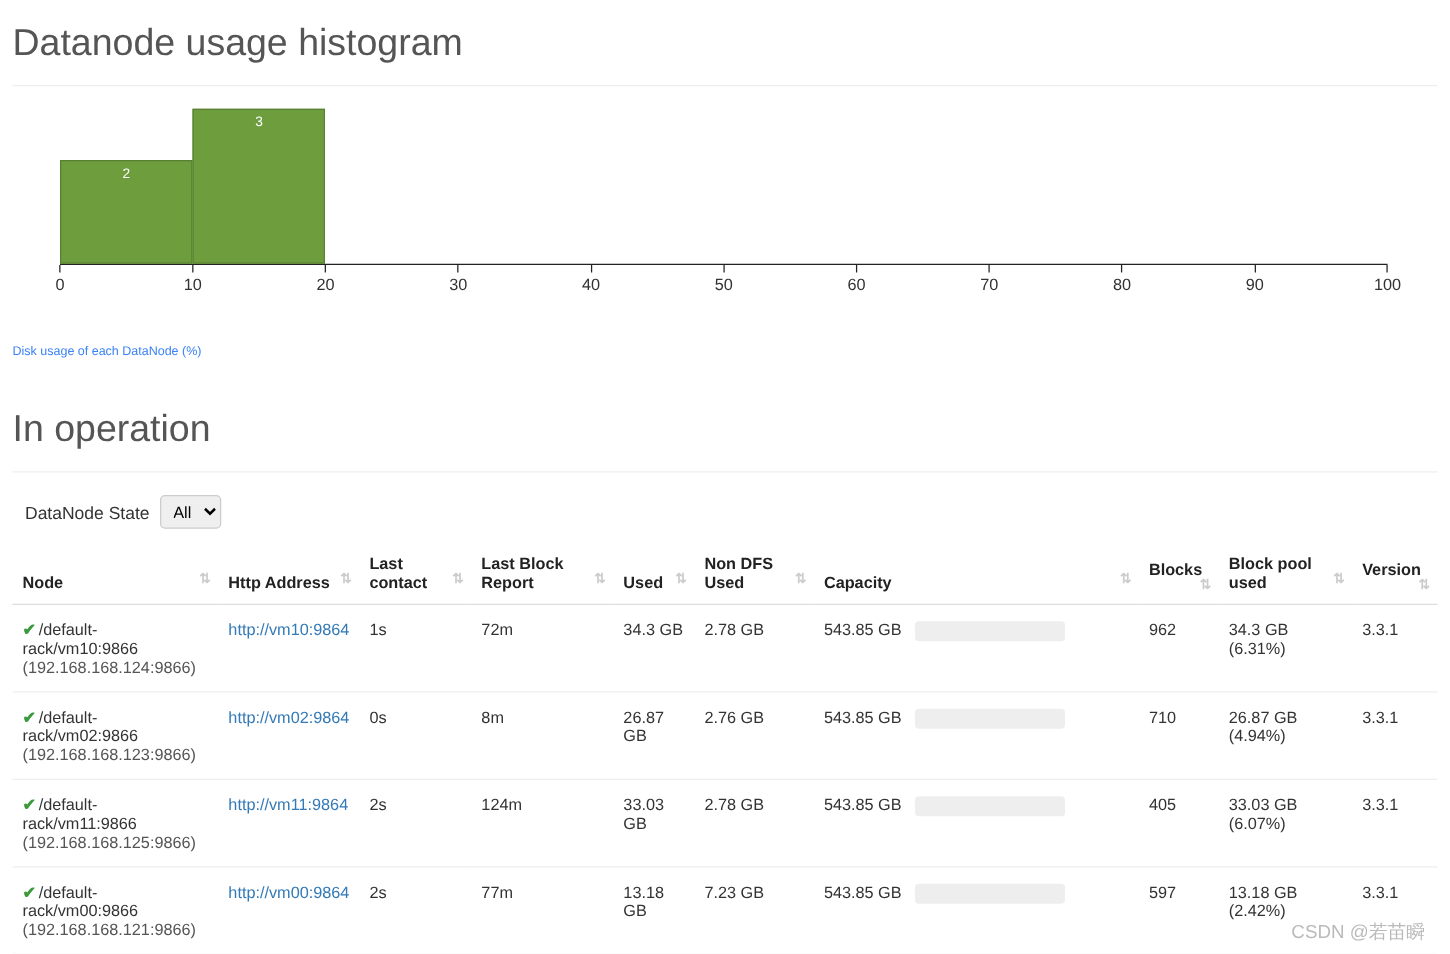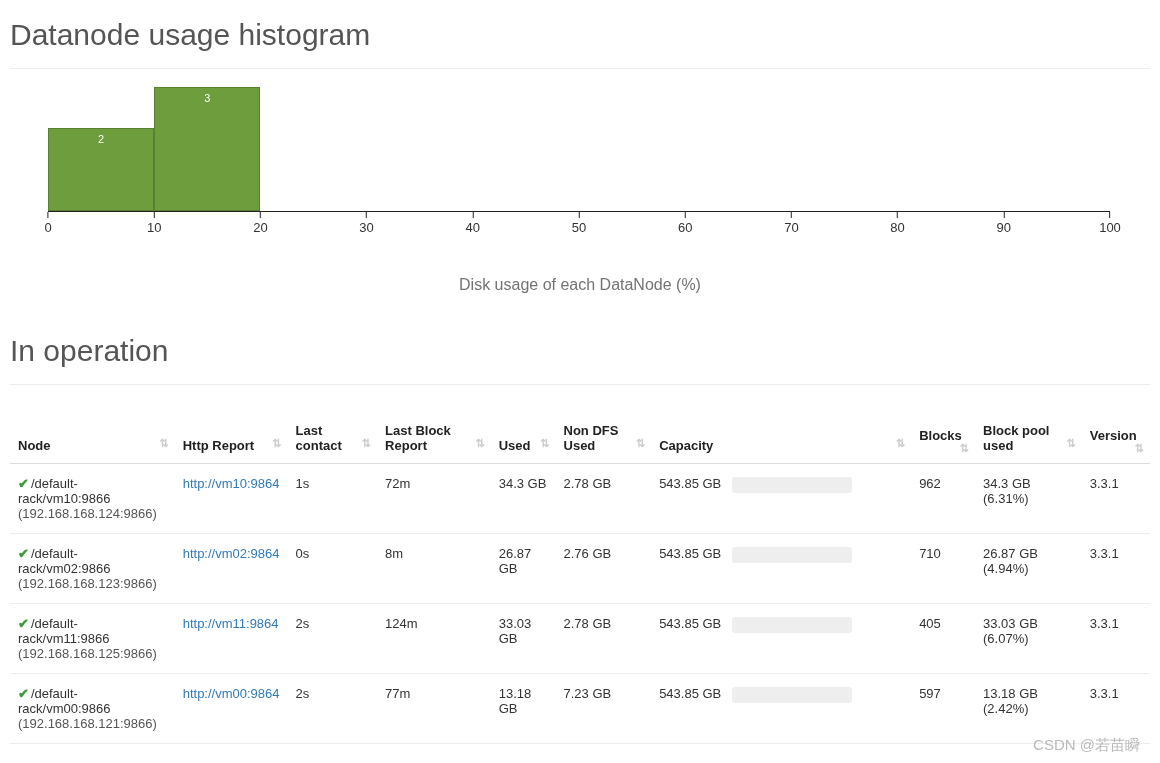--- a/index.html
+++ b/index.html
@@ -5,21 +5,21 @@
 * { box-sizing: border-box; }
 body { font-family: "Helvetica Neue", Helvetica, Arial, sans-serif; font-size: 14px; color: #333; margin: 0; padding: 10px 10px 20px 10px; }
 h2 { font-size: 30px; font-weight: 400; color: #555; margin: 8px 0 16px 0; }
 hr { border: none; border-top: 1px solid #eee; margin: 0 0 18px 0; }
 .chart-area { position: relative; height: 155px; margin-left: 38px; margin-right: 40px; margin-bottom: 40px; }
 .chart-plot { position: relative; height: 125px; border-bottom: 1px solid #222; }
 .bar { position: absolute; bottom: 0; background: #6d9d3c; border: 1px solid #598032; color: #fff; font-size: 11px; text-align: center; padding-top: 4px; }
 .ticks { position: relative; height: 30px; }
 .tick { position: absolute; top: 0; transform: translateX(-50%); text-align: center; font-size: 13px; color: #333; }
 .tick::before { content: ""; display: block; margin: 0 auto 2px auto; width: 1px; height: 6px; background: #222; }
-.chart-xlabel { text-align: center; font-size: 16px; color: #737373; margin-top: -6px; }
+.chart-xlabel { text-align: left; font-size: 10px; color: #3b82f6; margin-top: -6px; }
 .controls { display: flex; align-items: center; gap: 8px; margin: 10px 0; padding: 0 10px; }
 .controls-left { display: flex; align-items: center; gap: 8px; }
 .controls-mid { display: flex; align-items: center; gap: 6px; margin-left: 230px; }
 .controls-right { display: flex; align-items: center; gap: 8px; margin-left: auto; }
 select { padding: 4px 6px; border: 1px solid #ccc; border-radius: 4px; font-size: 13px; }
 input[type="search"] { padding: 5px 8px; border: 1px solid #ccc; border-radius: 4px; width: 170px; font-size: 13px; }
 table { width: 100%; border-collapse: collapse; margin-top: 8px; }
 th { text-align: left; font-weight: 700; font-size: 13px; color: #222; padding: 10px 8px; border-bottom: 1px solid #ddd; vertical-align: bottom; }
 th .sort { float: right; color: #ccc; font-size: 11px; line-height: 10px; letter-spacing: -2px; }
 td { padding: 12px 8px; border-bottom: 1px solid #eee; font-size: 13px; vertical-align: top; }
@@ -54,27 +54,33 @@
       <div class="tick" style="left: 90%;">90</div>
       <div class="tick" style="left: 100%;">100</div>
     </div>
 </div>
 <div class="chart-xlabel">Disk usage of each DataNode (%)</div>
 
 <h2 style="margin-top:40px;">In operation</h2>
 <hr>
 
 <div class="controls">
+  <div class="controls-left">
+    <span>DataNode State</span>
+    <select>
+      <option>All</option>
+    </select>
+  </div>
 </div>
 
 <table>
   <thead>
       <tr id="thead-row">
         <th><span>Node</span><span class="sort">⇅</span></th>
-        <th><span>Http Report</span><span class="sort">⇅</span></th>
+        <th><span>Http Address</span><span class="sort">⇅</span></th>
         <th><span>Last contact</span><span class="sort">⇅</span></th>
         <th><span>Last Block Report</span><span class="sort">⇅</span></th>
         <th><span>Used</span><span class="sort">⇅</span></th>
         <th><span>Non DFS Used</span><span class="sort">⇅</span></th>
         <th style="width: 260px;"><span>Capacity</span><span class="sort">⇅</span></th>
         <th><span>Blocks</span><span class="sort">⇅</span></th>
         <th><span>Block pool used</span><span class="sort">⇅</span></th>
         <th><span>Version</span><span class="sort">⇅</span></th>
       </tr>
     </thead>

